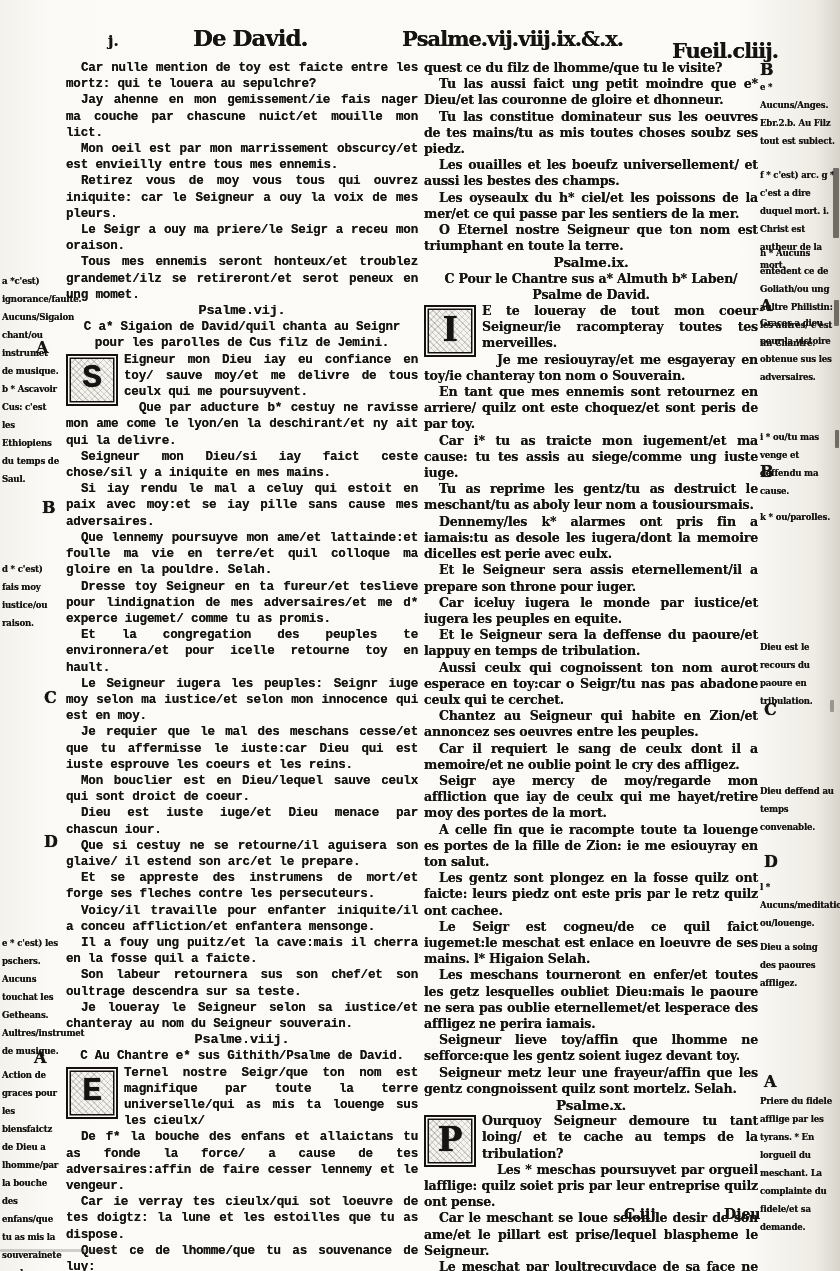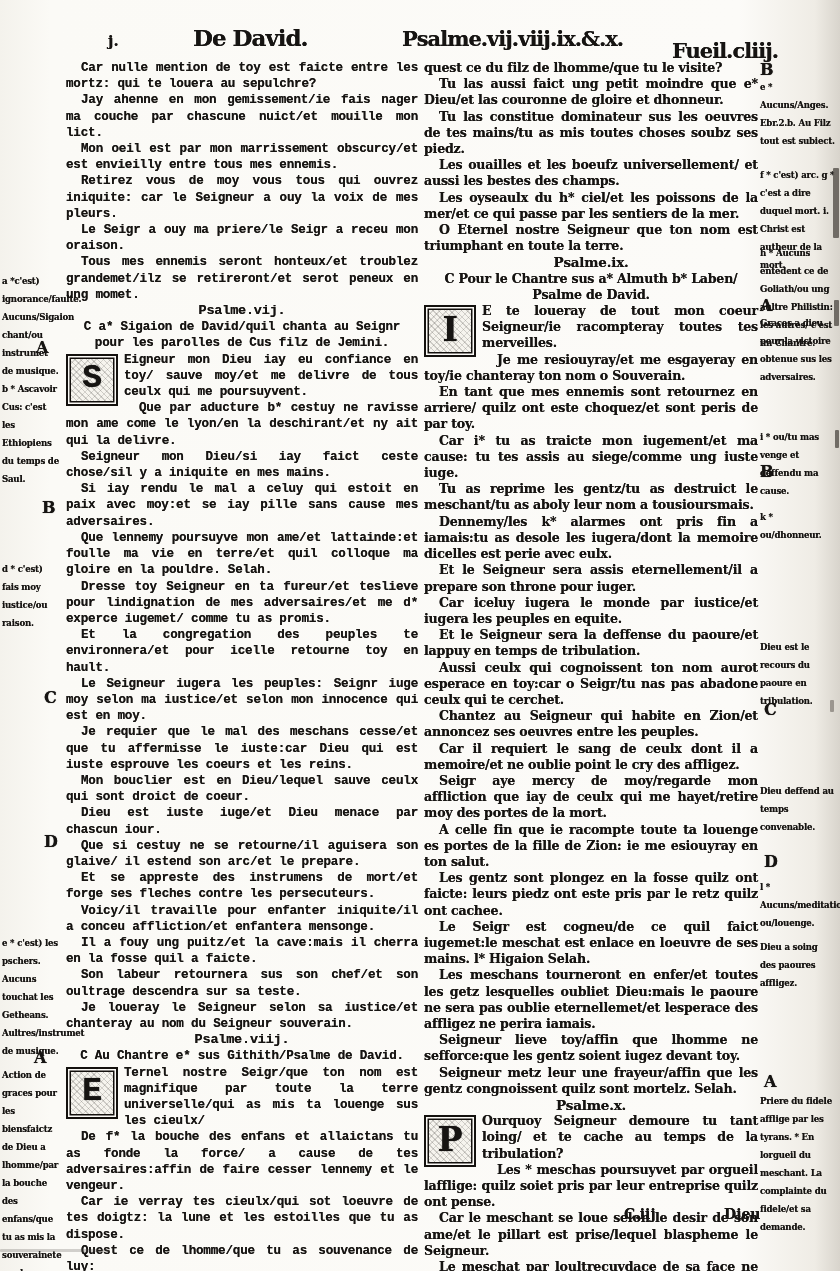--- a/index.html
+++ b/index.html
@@ -370,21 +370,21 @@
 
   <div class="margin-zone mz-right">
     <div class="mletter" style="top:60px;left:4px">B</div>
     <div class="mnote" style="top:78px">e * Aucuns/Anges. Ebr.2.b. Au Filz tout est subiect.</div>
     <div class="mnote" style="top:166px">f * c'est) arc. g * c'est a dire duquel mort. i. Christ est autheur de la mort.</div>
     <div class="mnote" style="top:244px">h * Aucuns entedent ce de Goliath/ou ung aultre Philistin: les autres/ c'est un Chantre.</div>
     <div class="mletter" style="top:296px;left:4px">A</div>
     <div class="mnote" style="top:314px">Graces a dieu pour la victoire obtenue sus les adversaires.</div>
     <div class="mnote" style="top:428px">i * ou/tu mas venge et deffendu ma cause.</div>
     <div class="mletter" style="top:462px;left:4px">B</div>
-    <div class="mnote" style="top:508px">k * ou/dhonneur.</div>
+    <div class="mnote" style="top:508px">k * ou/parolles.</div>
     <div class="mnote" style="top:638px">Dieu est le recours du paoure en tribulation.</div>
     <div class="mletter" style="top:700px;left:8px">C</div>
     <div class="mnote" style="top:782px">Dieu deffend au temps convenable.</div>
     <div class="mletter" style="top:852px;left:8px">D</div>
     <div class="mnote" style="top:878px">l * Aucuns/meditation: ou/louenge.</div>
     <div class="mnote" style="top:938px">Dieu a soing des paoures affligez.</div>
     <div class="mletter" style="top:1072px;left:8px">A</div>
     <div class="mnote" style="top:1092px">Priere du fidele afflige par les tyrans. * En lorgueil du meschant. La complainte du fidele/et sa demande.</div>
   </div>
 

